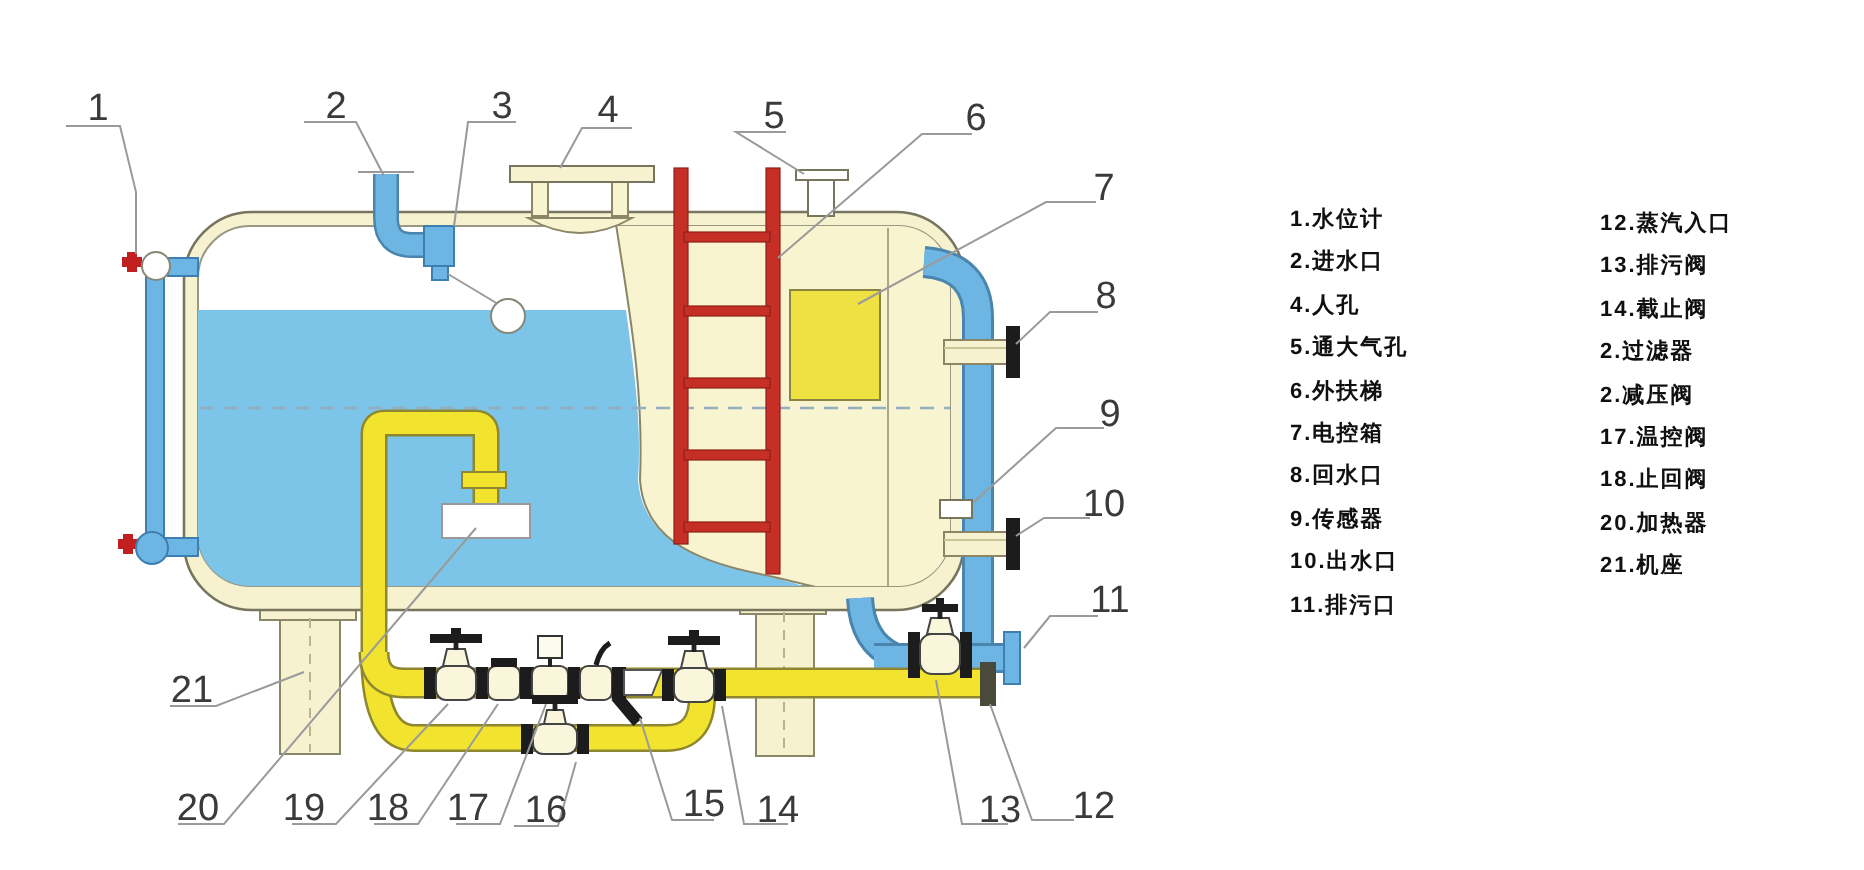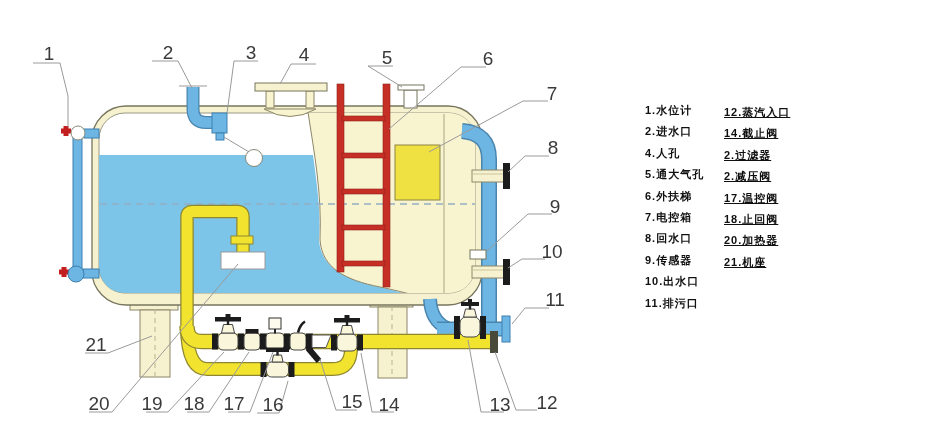--- a/index.html
+++ b/index.html
@@ -4,21 +4,21 @@
 <style>
   html,body{margin:0;padding:0;background:#ffffff;}
   .stage{position:relative;width:932px;height:435px;background:#ffffff;overflow:hidden;
          font-family:"Liberation Sans",sans-serif;}
   svg{position:absolute;left:0;top:0;}
   .callout-num{font-family:"Liberation Sans",sans-serif;font-size:19px;fill:#3a3a3a;}
   .legend-col{position:absolute;font-weight:bold;color:#101010;font-size:11px;
               line-height:21.4px;letter-spacing:1px;white-space:nowrap;}
   .legend-col div{height:21.4px;}
   #legend-col1{left:645px;top:100px;}
-  #legend-col2{left:724px;top:102px;text-decoration:underline;}
+  #legend-col2{left:800px;top:102px;}
 </style>
 </head>
 <body>
 
 <div class="stage">
 <svg width="932" height="435" viewBox="0 0 932 435">
   <defs>
     <clipPath id="innerTank">
           <rect x="99" y="113" width="376" height="180" rx="26"></rect>
         </clipPath>
@@ -247,20 +247,21 @@
   <div>5.通大气孔</div>
   <div>6.外扶梯</div>
   <div>7.电控箱</div>
   <div>8.回水口</div>
   <div>9.传感器</div>
   <div>10.出水口</div>
   <div>11.排污口</div>
 </div>
 <div id="legend-col2" class="legend-col">
   <div>12.蒸汽入口</div>
+  <div>13.排污阀</div>
   <div>14.截止阀</div>
   <div>2.过滤器</div>
   <div>2.减压阀</div>
   <div>17.温控阀</div>
   <div>18.止回阀</div>
   <div>20.加热器</div>
   <div>21.机座</div>
 </div>
 </div>
 

